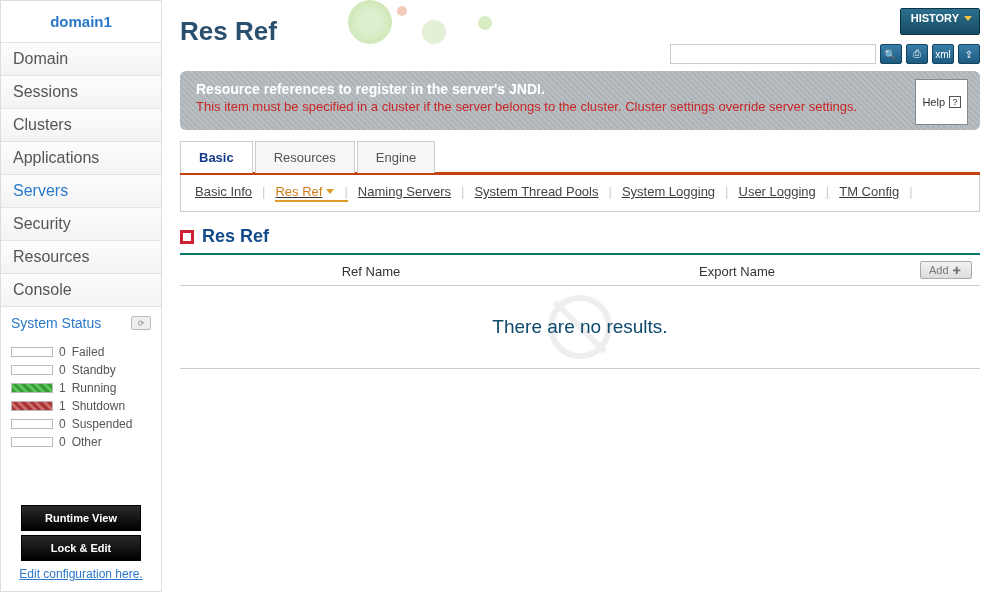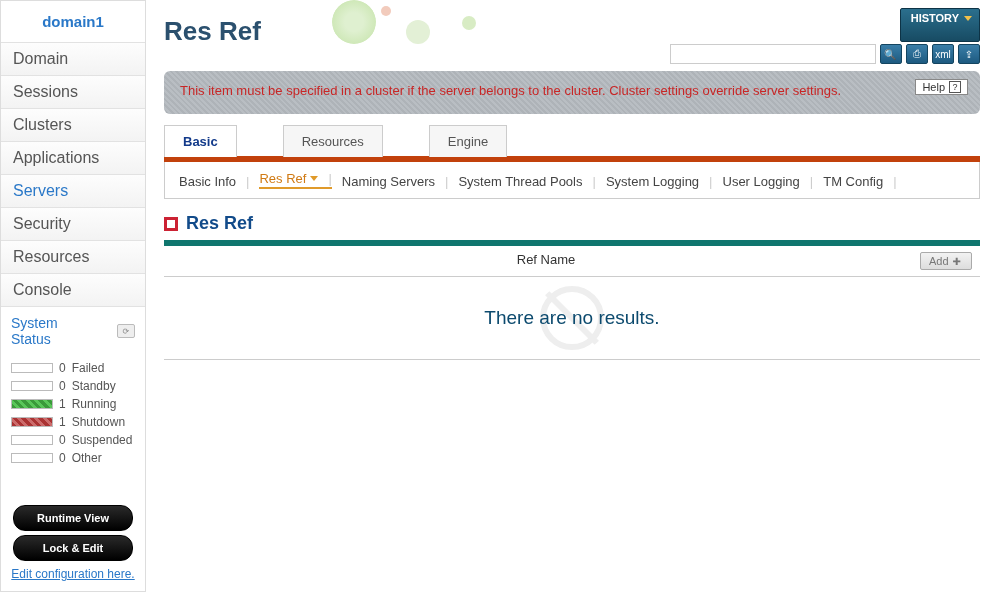--- a/index.html
+++ b/index.html
@@ -1,70 +1,70 @@
 <!DOCTYPE html>
 <html><head>
 <meta charset="utf-8">
 <style>
 * { box-sizing: border-box; margin: 0; padding: 0; }
 body { font-family: "Segoe UI", Tahoma, sans-serif; font-size: 12px; color: #333; background: #fff; }
 .wrapper { display: flex; width: 992px; height: 592px; }
-.sidebar { width: 146px; background: #fff; border: 1px solid #ddd; display: flex; flex-direction: column; }
+.sidebar { width: 162px; background: #fff; border: 1px solid #ddd; display: flex; flex-direction: column; }
 .domain-title { text-align: center; padding: 12px 0; font-size: 15px; font-weight: bold; color: #2a78c8; }
 .nav-item { padding: 7px 12px; font-size: 16px; color: #555; background: linear-gradient(#fdfdfd,#f3f3f3); border-top: 1px solid #e2e2e2; cursor: pointer; }
 .nav-item.active { color: #2a78c8; }
 .sys-status-hdr { display: flex; align-items: center; justify-content: space-between; padding: 8px 10px; font-size: 14px; color: #2a78c8; border-top: 1px solid #e2e2e2; gap: 24px; }
 .sys-icon { width: 20px; height: 14px; border: 1px solid #bbb; border-radius: 2px; background: #eee; display: flex; align-items: center; justify-content: center; font-size: 8px; color: #888; }
 .status-list { padding: 4px 10px 8px 10px; }
 .status-row { display: flex; align-items: center; gap: 6px; font-size: 12px; color: #555; padding: 2px 0; }
 .swatch { width: 42px; height: 10px; border: 1px solid #bbb; background: #fff; }
 .swatch-running { background: repeating-linear-gradient(45deg,#3a9a3a 0 3px,#59c659 3px 6px); }
 .swatch-shutdown { background: repeating-linear-gradient(45deg,#aa3333 0 3px,#cc6b6b 3px 6px); }
 .sidebar-bottom { margin-top: auto; padding: 10px; }
-.black-btn { display: block; width: 120px; margin: 4px auto; padding: 6px 0; text-align: center; background: linear-gradient(#2a2a2a,#000); color: #fff; font-weight: bold; font-size: 11px; border: 1px solid #000; border-radius: 12px; cursor: pointer; }
+.black-btn { display: block; width: 120px; margin: 4px auto; padding: 6px 0; text-align: center; background: linear-gradient(#2a2a2a,#000); color: #fff; font-weight: bold; font-size: 11px; border: 1px solid #000; border-radius: 0; cursor: pointer; }
 .edit-link { display: block; text-align: center; color: #2a78c8; text-decoration: underline; font-size: 12px; margin-top: 6px; cursor: pointer; }
 
 .main { flex: 1; padding: 0 12px 0 18px; position: relative; }
 .page-title { font-size: 26px; color: #2b506e; font-weight: 600; padding: 16px 0 6px 0; }
 .bg-dots { position: absolute; left: 200px; top: 0; }
 .bg-dots span { position: absolute; border-radius: 50%; }
 .d1 { width: 44px; height: 44px; background: radial-gradient(circle,#dff0d0 30%,#cfe8b8 70%,transparent 72%); left: -14px; top: 0; }
 .d2 { width: 10px; height: 10px; background: #f2cbbc; left: 35px; top: 6px; }
 .d3 { width: 24px; height: 24px; background: #e3f0d6; left: 60px; top: 20px; }
 .d4 { width: 14px; height: 14px; background: #d8ecc4; left: 116px; top: 16px; }
 
 .topbar { position: absolute; top: 8px; right: 12px; display: flex; align-items: center; gap: 6px; }
-.history-btn { background: linear-gradient(#2b6f8d,#174b63); color: #fff; font-weight: bold; font-size: 11px; padding: 3px 20px 17px 10px; border: 1px solid #0d3346; border-radius: 2px; position: relative; cursor: pointer; }
+.history-btn { background: linear-gradient(#2b6f8d,#174b63); color: #fff; font-weight: bold; font-size: 11px; padding: 3px 20px 10px 10px; border: 1px solid #0d3346; border-radius: 2px; position: relative; cursor: pointer; }
 .history-btn:after { content: ""; position: absolute; right: 7px; top: 7px; border-left: 4px solid transparent; border-right: 4px solid transparent; border-top: 5px solid #f2c04a; }
 .searchbar { position: absolute; top: 44px; right: 12px; display: flex; align-items: center; gap: 4px; }
 .searchbar input { width: 206px; height: 20px; border: 1px solid #ccc; padding: 2px 4px; }
 .icon-btn { width: 22px; height: 20px; background: linear-gradient(#3a7ea8,#1d5a80); border: 1px solid #144560; border-radius: 2px; color: #fff; display: flex; align-items: center; justify-content: center; font-size: 10px; cursor: pointer; }
 
 .info-panel { margin-top: 18px; background: repeating-linear-gradient(45deg,#b9bec3 0 2px,#aeb3b8 2px 4px); border-radius: 6px; padding: 10px 16px 16px 16px; position: relative; }
 .info-title { color: #fff; font-size: 14px; font-weight: 600; }
 .info-warning { color: #c82626; font-size: 13px; margin-top: 2px; }
-.help-btn { position: absolute; top: 8px; right: 12px; background: #fff; border: 1px solid #888; font-size: 11px; padding: 1px 6px; display: flex; gap: 4px; align-items: center; color: #333; cursor: pointer; }
+.help-btn { position: absolute; top: 8px; right: 12px; background: #fff; border: 1px solid #888; font-size: 11px; padding: 16px 6px; display: flex; gap: 4px; align-items: center; color: #333; cursor: pointer; }
 .help-btn span.q { border: 1px solid #555; width: 12px; height: 12px; display: inline-flex; align-items: center; justify-content: center; font-size: 9px; }
 
 .tabs-wrap { margin-top: 10px; }
-.tabs1 { display: flex; border-bottom: 6px solid #c2410c; gap: 44px; }
+.tabs1 { display: flex; border-bottom: 3px solid #c2410c; }
 .tab1 { padding: 8px 18px; border: 1px solid #ccc; border-bottom: none; background: #f6f6f6; color: #555; font-size: 13px; margin-right: 2px; cursor: pointer; position: relative; top: 1px; }
 .tab1.active { background: #fff; color: #123a8a; font-weight: 600; }
-.tabs2 { border: 1px solid #ccc; border-top: none; padding: 9px 14px; display: flex; flex-wrap: wrap; gap: 10px; align-items: flex-end; }
+.tabs2 { border: 1px solid #ccc; border-top: none; padding: 9px 14px; display: flex; flex-wrap: wrap; gap: 10px; align-items: flex-start; text-decoration: underline; }
 .tab2 { color: #444; font-size: 13px; cursor: pointer; display: inline-flex; align-items: center; }
 .tab2.sep:after { content: "|"; color: #ccc; margin-left: 10px; }
 .tab2.active { color: #d07a14; border-bottom: 2px solid #e09a2a; padding-bottom: 1px; }
 .tab2.active .caret { display: inline-block; margin-left: 4px; border-left: 4px solid transparent; border-right: 4px solid transparent; border-top: 5px solid #e09a2a; }
 
 .section-hdr { display: flex; align-items: center; gap: 8px; margin: 14px 0 6px 0; }
 .section-icon { width: 14px; height: 14px; background: #c23; position: relative; }
 .section-icon:before { content: ""; position: absolute; inset: 3px; background: #fff; }
 .section-title { color: #124b8a; font-size: 18px; font-weight: 600; }
 
-.table-hdr { display: flex; border-top: 6px solid #0f766e; border-bottom: 1px solid #ccc; padding: 6px 8px; align-items: flex-start; }
+.table-hdr { display: flex; border-top: 2px solid #0f766e; border-bottom: 1px solid #ccc; padding: 6px 8px; align-items: flex-end; }
 .col-ref { flex: 1; text-align: center; font-size: 13px; color: #333; }
 .col-export { flex: 1; text-align: center; font-size: 13px; color: #333; }
 .add-btn { background: linear-gradient(#f2f2f2,#ddd); border: 1px solid #aaa; color: #777; font-size: 11px; padding: 2px 10px 2px 8px; border-radius: 2px; display: flex; align-items: center; gap: 4px; cursor: pointer; }
 .add-btn .plus { font-size: 10px; }
 
 .no-results { text-align: center; padding: 30px 0; font-size: 19px; color: #0c4a6e; border-bottom: 1px solid #ccc; position: relative; }
 .no-results-bg { position: absolute; left: 50%; top: 50%; transform: translate(-50%,-50%); width: 64px; height: 64px; border: 6px solid #eee; border-radius: 50%; }
 .no-results-bg:before { content: ""; position: absolute; width: 70px; height: 6px; background: #eee; top: 50%; left: 50%; transform: translate(-50%,-50%) rotate(45deg); }
 .no-results span { position: relative; z-index: 2; }
 </style>
@@ -147,20 +147,21 @@
       <div class="icon-btn">⎙</div>
       <div class="icon-btn">xml</div>
       <div class="icon-btn">⇪</div>
     </div>
 
     <div class="info-panel">
       <div class="help-btn">
         <span>Help</span>
         <span class="q">?</span>
       </div>
+      <div class="info-title">Resource references to register in the server's JNDI.</div>
       <div class="info-warning">This item must be specified in a cluster if the server belongs to the cluster. Cluster settings override server settings.</div>
     </div>
 
     <div class="tabs-wrap">
       <div class="tabs1">
         <div class="tab1 active">Basic</div>
         <div class="tab1">Resources</div>
         <div class="tab1">Engine</div>
       </div>
       <div class="tabs2">
@@ -177,20 +178,21 @@
       </div>
     </div>
 
     <div class="section-hdr">
       <div class="section-icon"></div>
       <div class="section-title">Res Ref</div>
     </div>
 
     <div class="table-hdr">
       <div class="col-ref">Ref Name</div>
+      <div class="col-export">Export Name</div>
       <div class="add-btn">
         <span>Add</span>
         <span class="plus">✚</span>
       </div>
     </div>
 
     <div class="no-results">
       <div class="no-results-bg"></div>
       <span>There are no results.</span>
     </div>

